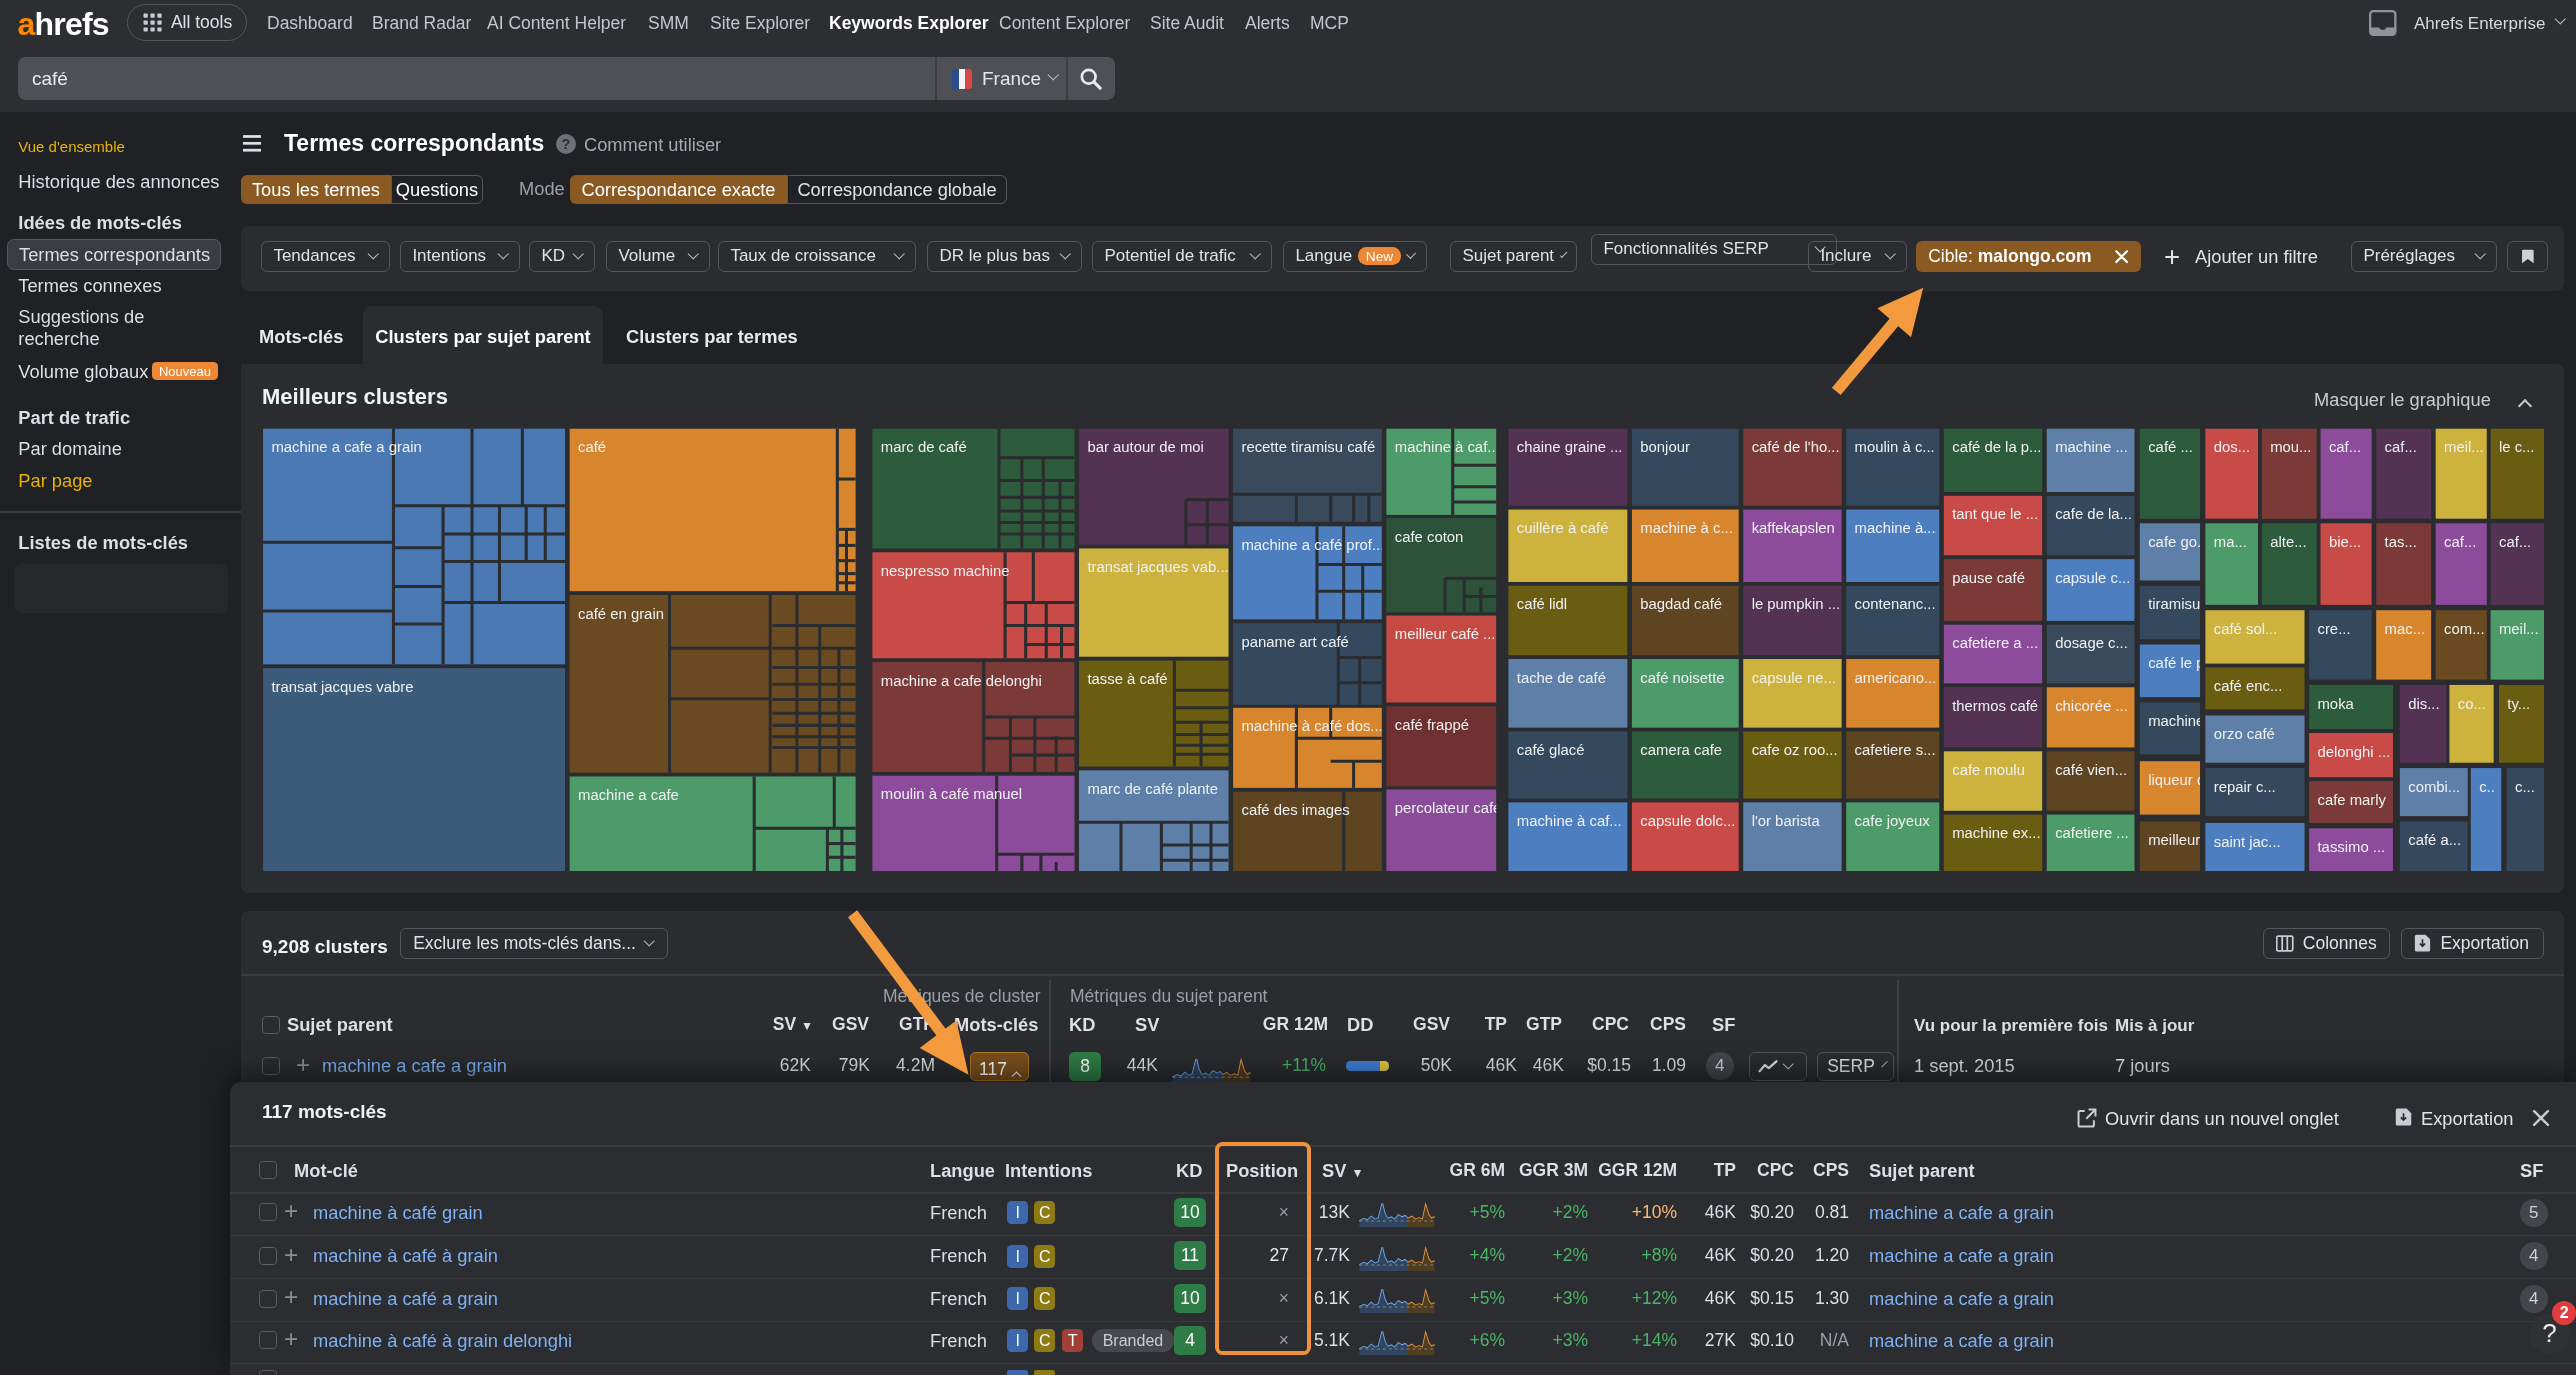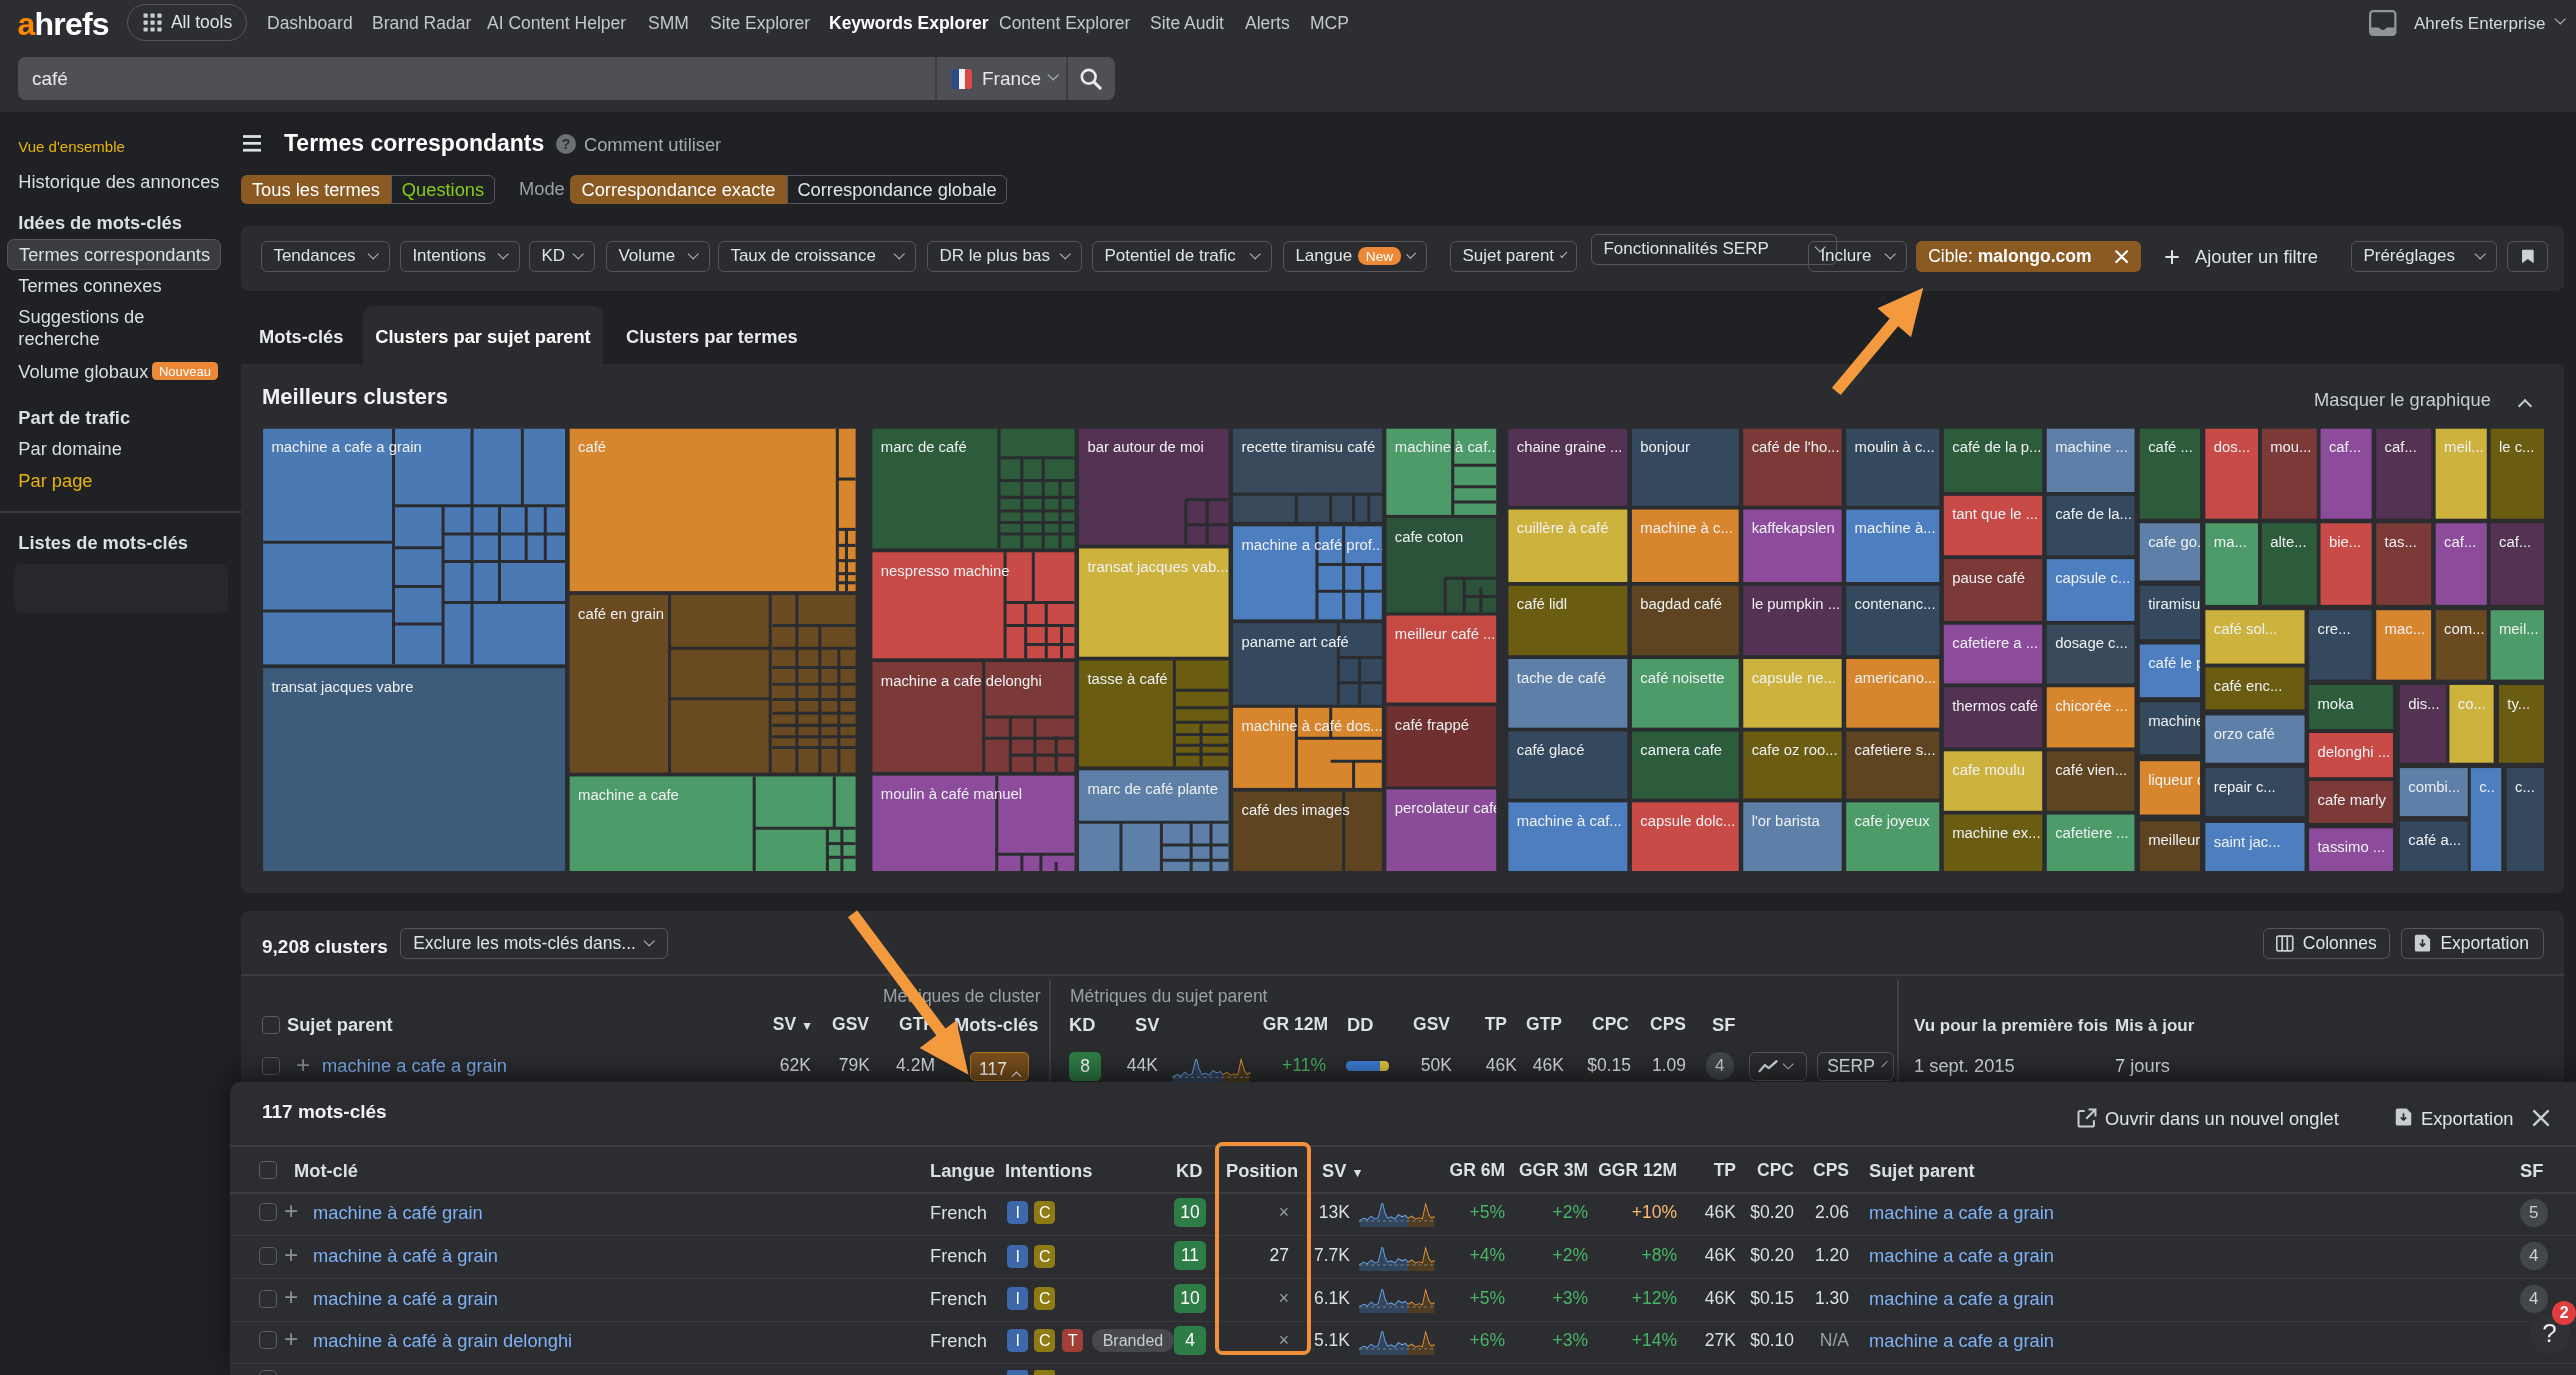--- a/index.html
+++ b/index.html
@@ -87,21 +87,21 @@
 <div class="abs" style="left:13.7px;top:564px;width:214px;height:49px;background:#26282c;border-radius:7.6px"></div>
 <svg class="abs" style="left:243px;top:135px" width="18.3" height="17" viewBox="0 0 24 22">
     <rect x="0" y="0" width="24" height="3.6" fill="#dcdfe3"></rect>
     <rect x="0" y="9" width="24" height="3.6" fill="#dcdfe3"></rect>
     <rect x="0" y="18" width="24" height="3.6" fill="#dcdfe3"></rect>
   </svg>
 <div class="txt b" style="left:284px;top:130px;font-size:23px;color:#fff">Termes correspondants</div>
 <div class="abs" style="left:556px;top:134px;width:20px;height:20px;border-radius:50%;background:#6d7075;color:#2b2d31;font-size:14.5px;font-weight:bold;display:flex;align-items:center;justify-content:center">?</div>
 <div class="txt" style="left:584px;top:134px;font-size:18.3px;color:#a6aaaf">Comment utiliser</div>
 <div class="abs" style="left:241px;top:175px;width:150px;height:29px;background:#8a5a22;border-radius:6.1px 0 0 6.1px;display:flex;align-items:center;justify-content:center;color:#fff;font-size:18.3px">Tous les termes</div>
-<div class="abs" style="left:391px;top:175px;width:104px;height:29px;border:1.1px solid #55575c;border-radius:0 6.1px 6.1px 0;display:flex;align-items:center;justify-content:center;color:#84cc16;font-size:18.3px">Questions</div>
+<div class="abs" style="left:391px;top:175px;width:92px;height:29px;border:1.1px solid #55575c;border-radius:0 6.1px 6.1px 0;display:flex;align-items:center;justify-content:center;color:#ffffff;font-size:18.3px">Questions</div>
 <div class="txt" style="left:519px;top:178px;font-size:18.3px;color:#9aa0a6">Mode</div>
 <div class="abs" style="left:570px;top:175px;width:217px;height:29px;background:#8a5a22;border-radius:6.1px 0 0 6.1px;display:flex;align-items:center;justify-content:center;color:#fff;font-size:18.3px">Correspondance exacte</div>
 <div class="abs" style="left:787px;top:175px;width:220px;height:29px;border:1.1px solid #55575c;border-radius:0 6.1px 6.1px 0;display:flex;align-items:center;justify-content:center;color:#dfe2e6;font-size:18.3px">Correspondance globale</div>
 <div class="abs" style="left:241px;top:226px;width:2323px;height:65px;background:#2a2c2f;border-radius:7.6px"></div>
 <div class="chip" style="left:261px;top:241px;width:129px;justify-content:space-between">
     <span>Tendances</span>
     <span class="chev"></span>
   </div>
 <div class="chip" style="left:400px;top:241px;width:120px;justify-content:space-between">
     <span>Intentions</span>
@@ -929,21 +929,21 @@
       <path d="M2 36 L8 33 L13 35 L18 30 L23 34 L28 32 L33 12 L36 25 L40 33 L45 31 L50 34 L55 28 L60 31 L64 29 L68 33 L68 44 L2 44 Z" fill="#31455e"></path>
       <path d="M68 33 L73 30 L78 34 L83 32 L88 34 L92 15 L96 28 L100 33 L104 30" fill="none" stroke="#e8963f" stroke-width="2.5"></path>
       <path d="M68 33 L73 30 L78 34 L83 32 L88 34 L92 15 L96 28 L100 33 L104 30 L104 44 L68 44 Z" fill="#4f3d22"></path>
       <line x1="2" y1="36" x2="104" y2="36" stroke="#9aa0a6" stroke-width="1.5" stroke-dasharray="4 4" opacity="0.7"></line>
     </svg></div>
 <div class="txt" style="left:1200px;top:1202px;width:305px;text-align:right;font-size:17.5px;color:#49b567">+5%</div>
 <div class="txt" style="left:1283px;top:1202px;width:305px;text-align:right;font-size:17.5px;color:#49b567">+2%</div>
 <div class="txt" style="left:1372px;top:1202px;width:305px;text-align:right;font-size:17.5px;color:#fdba74">+10%</div>
 <div class="txt" style="left:1431px;top:1202px;width:305px;text-align:right;font-size:17.5px">46K</div>
 <div class="txt" style="left:1489px;top:1202px;width:305px;text-align:right;font-size:17.5px">$0.20</div>
-<div class="txt" style="left:1544px;top:1202px;width:305px;text-align:right;font-size:17.5px">2.06</div>
+<div class="txt" style="left:1544px;top:1202px;width:305px;text-align:right;font-size:17.5px">0.81</div>
 <div class="txt link" style="left:1869px;top:1202px;font-size:18.3px">machine a cafe a grain</div>
 <div class="sf" style="left:2520px;top:1199px">5</div>
 <div class="abs" style="left:230px;top:1235px;width:2346px;height:1.1px;background:#37393d"></div>
 <div class="cb" style="left:259px;top:1247px"></div>
 <div class="txt plus" style="left:284px;top:1241px">+</div>
 <div class="txt link" style="left:313px;top:1245px;font-size:18.3px">machine à café à grain</div>
 <div class="txt" style="left:930px;top:1245px;font-size:18.3px">French</div>
 <div class="ib" style="left:1007px;top:1245px;background:#3e68ac">I</div>
 <div class="ib" style="left:1034px;top:1245px;background:#8f7b13">C</div>
 <div class="kd" style="left:1174px;top:1241px">11</div>

